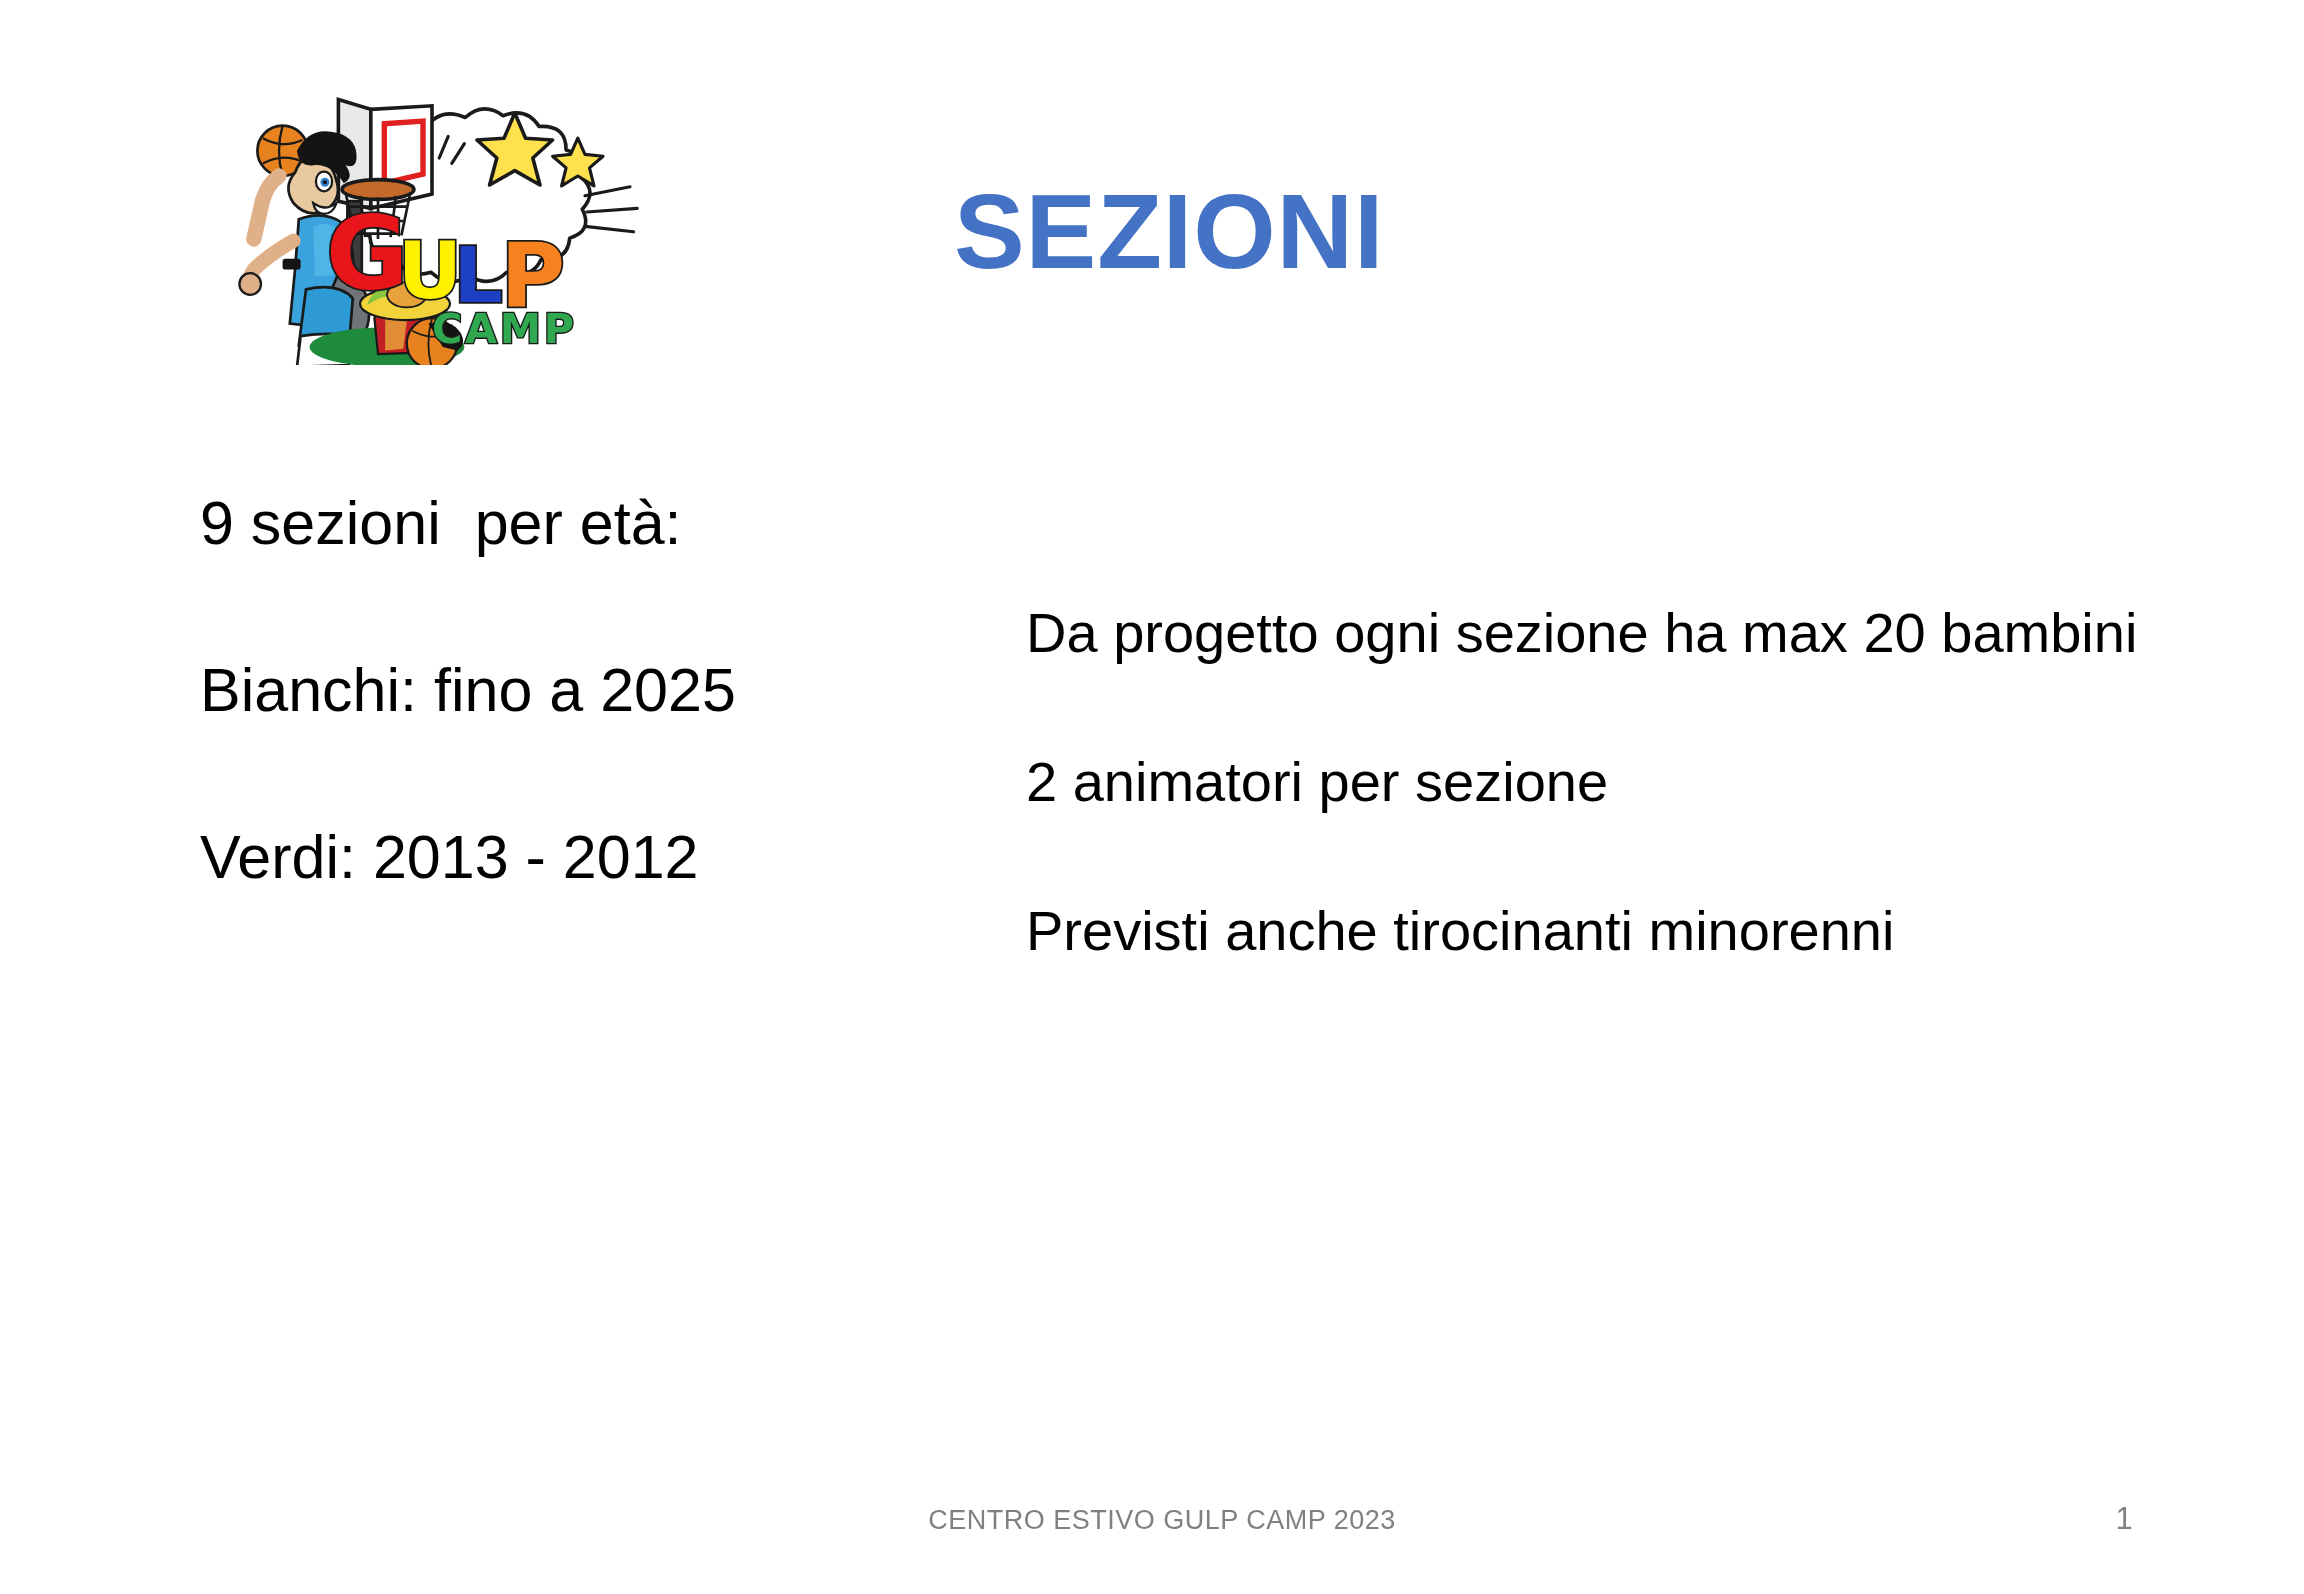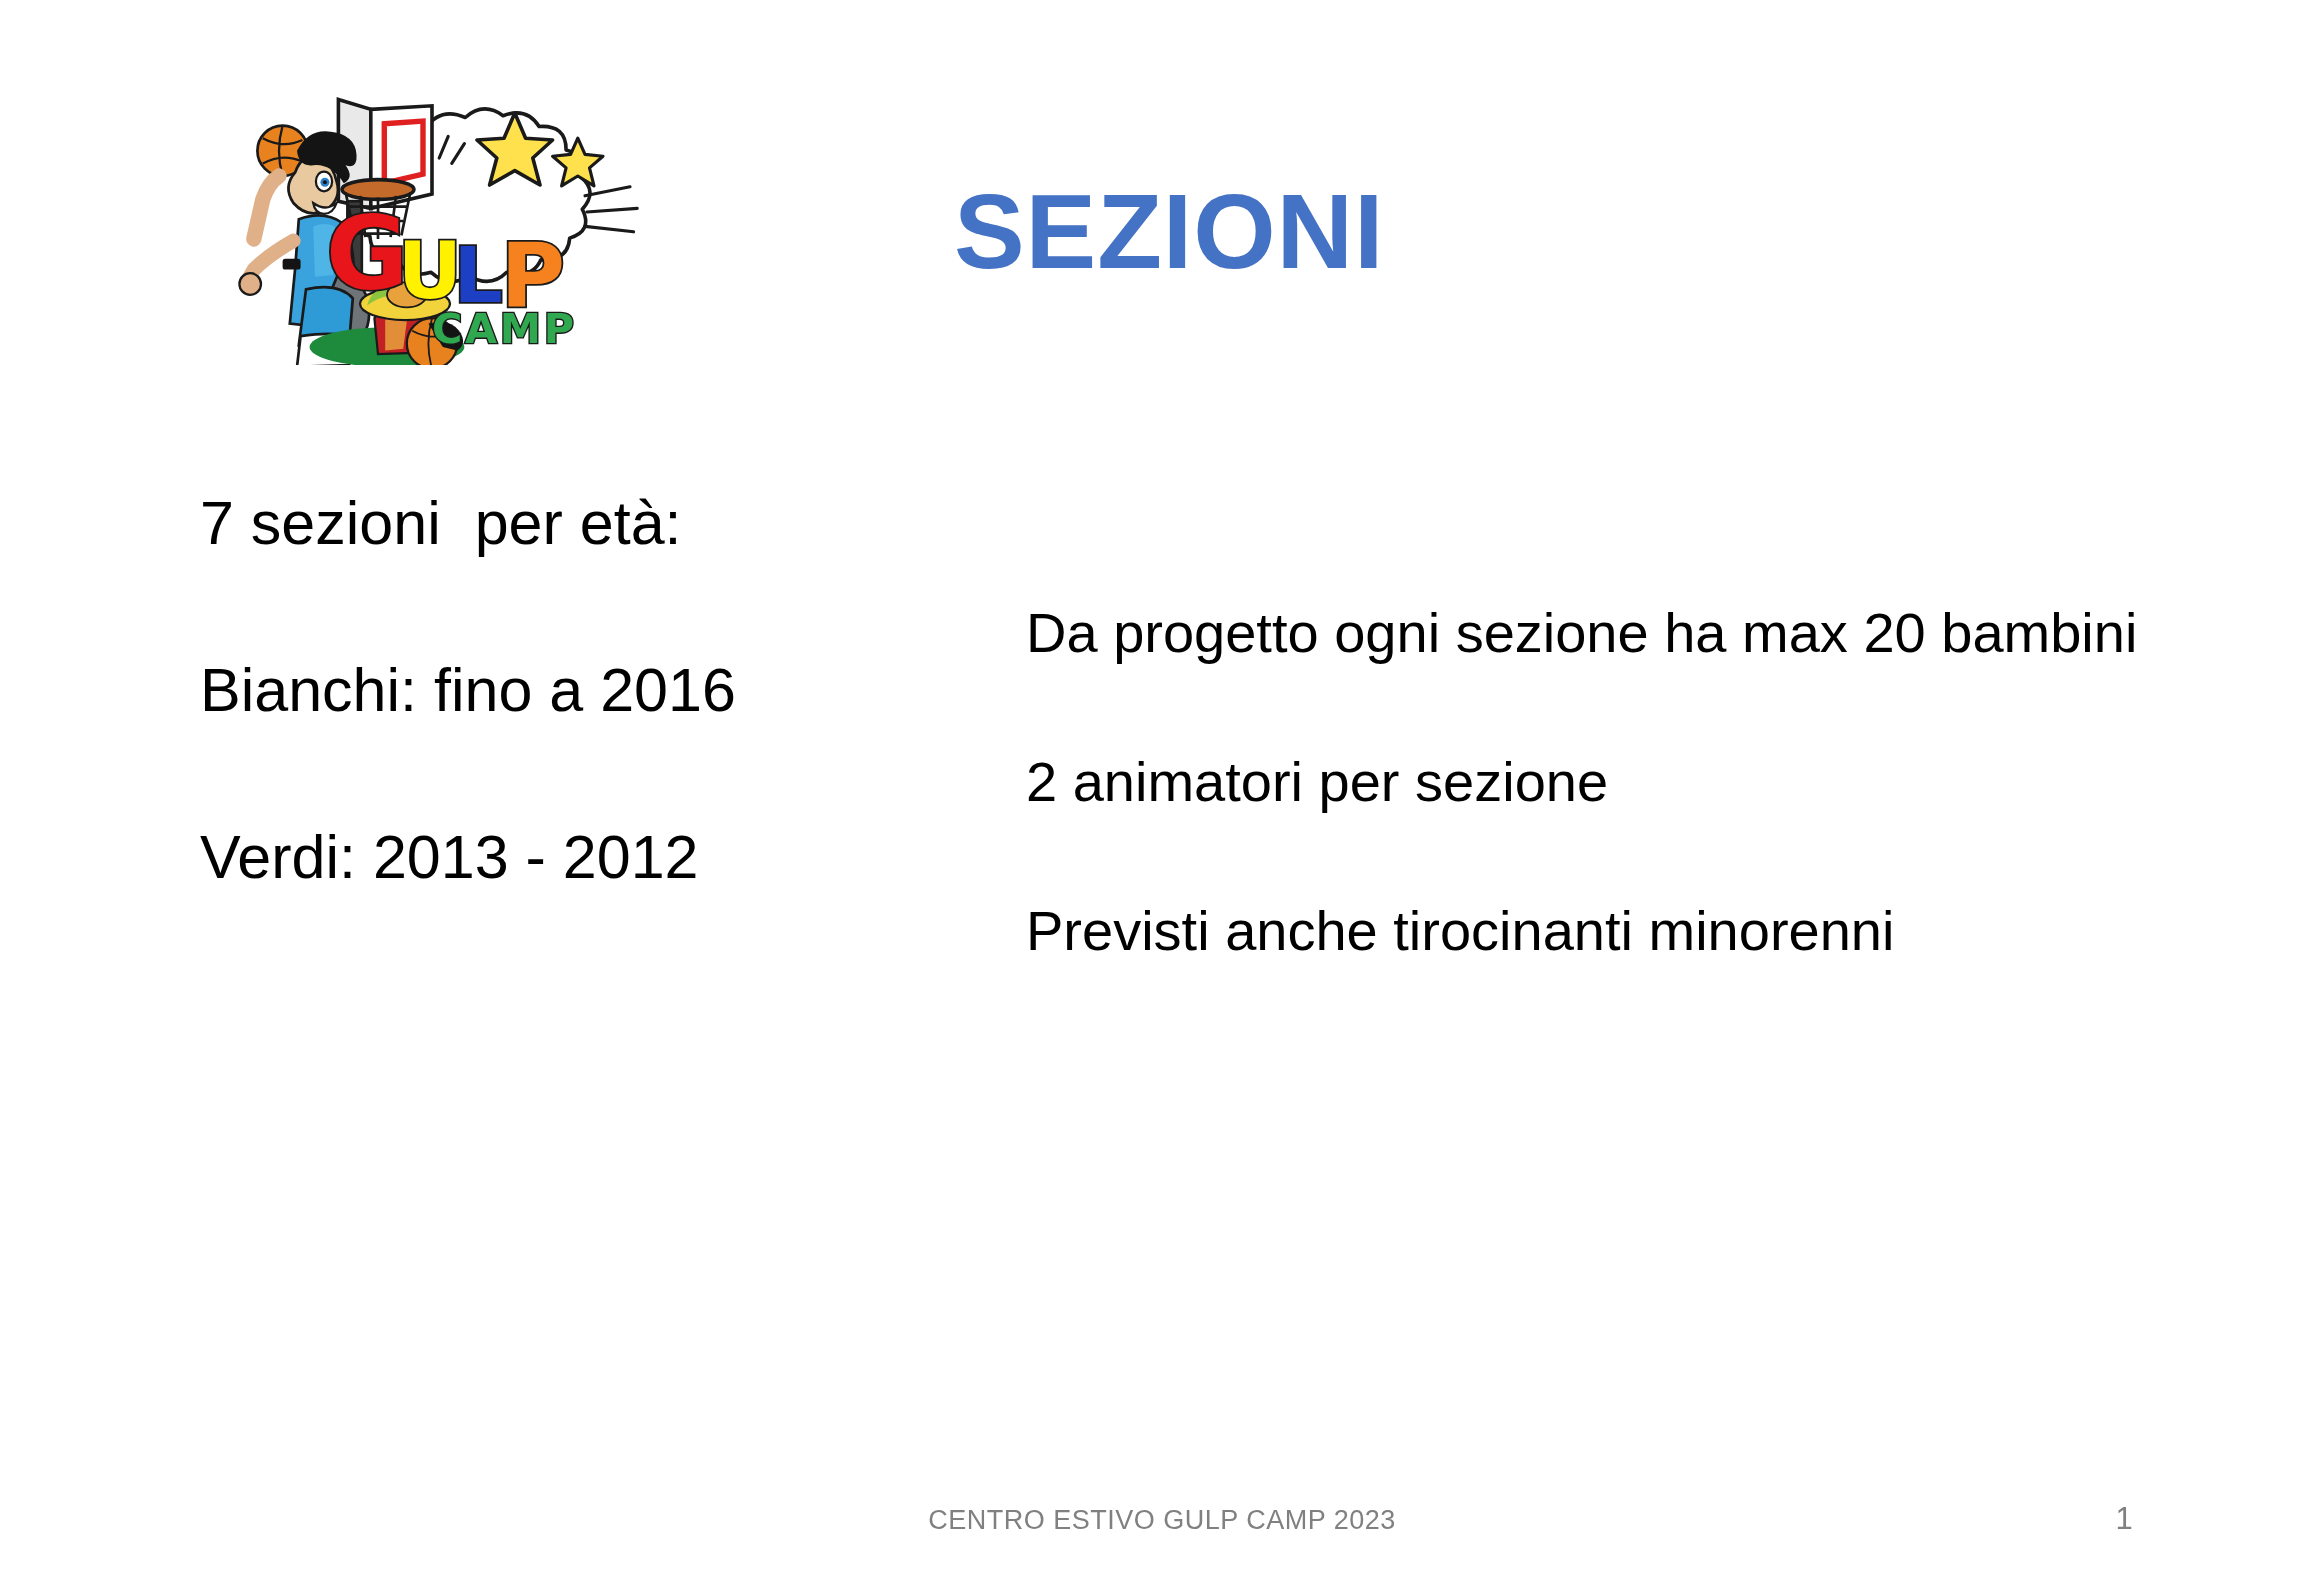--- a/index.html
+++ b/index.html
@@ -182,22 +182,22 @@
         <text x="324" y="280" font-family="'DejaVu Sans', sans-serif" font-size="86" font-weight="bold" fill="#1C3FC4" stroke="#1a1a1a" stroke-width="4" paint-order="stroke">L</text>
         <text x="376" y="286" font-family="'DejaVu Sans', sans-serif" font-size="98" font-weight="bold" fill="#F5821F" stroke="#1a1a1a" stroke-width="4" paint-order="stroke">P</text>
         <text x="300" y="326" font-family="'DejaVu Sans', sans-serif" font-size="46" font-weight="bold" fill="#2FA84F" stroke="#1a1a1a" stroke-width="3" paint-order="stroke" letter-spacing="3">CAMP</text>
       </g>
     </svg>
   </div>
 
   <div class="slide-title">SEZIONI</div>
 
   <div class="left-col">
-    <div class="line">7 sezioni  per età:</div>
-    <div class="line">Bianchi: fino a 2016</div>
+    <div class="line">9 sezioni  per età:</div>
+    <div class="line">Bianchi: fino a 2025</div>
     <div class="line">Verdi: 2013 - 2012</div>
   </div>
 
   <div class="right-col">
     <div class="line">Da progetto ogni sezione ha max 20 bambini</div>
     <div class="line">2 animatori per sezione</div>
     <div class="line">Previsti anche tirocinanti minorenni</div>
   </div>
 
   <div class="footer-text">CENTRO ESTIVO GULP CAMP 2023</div>

